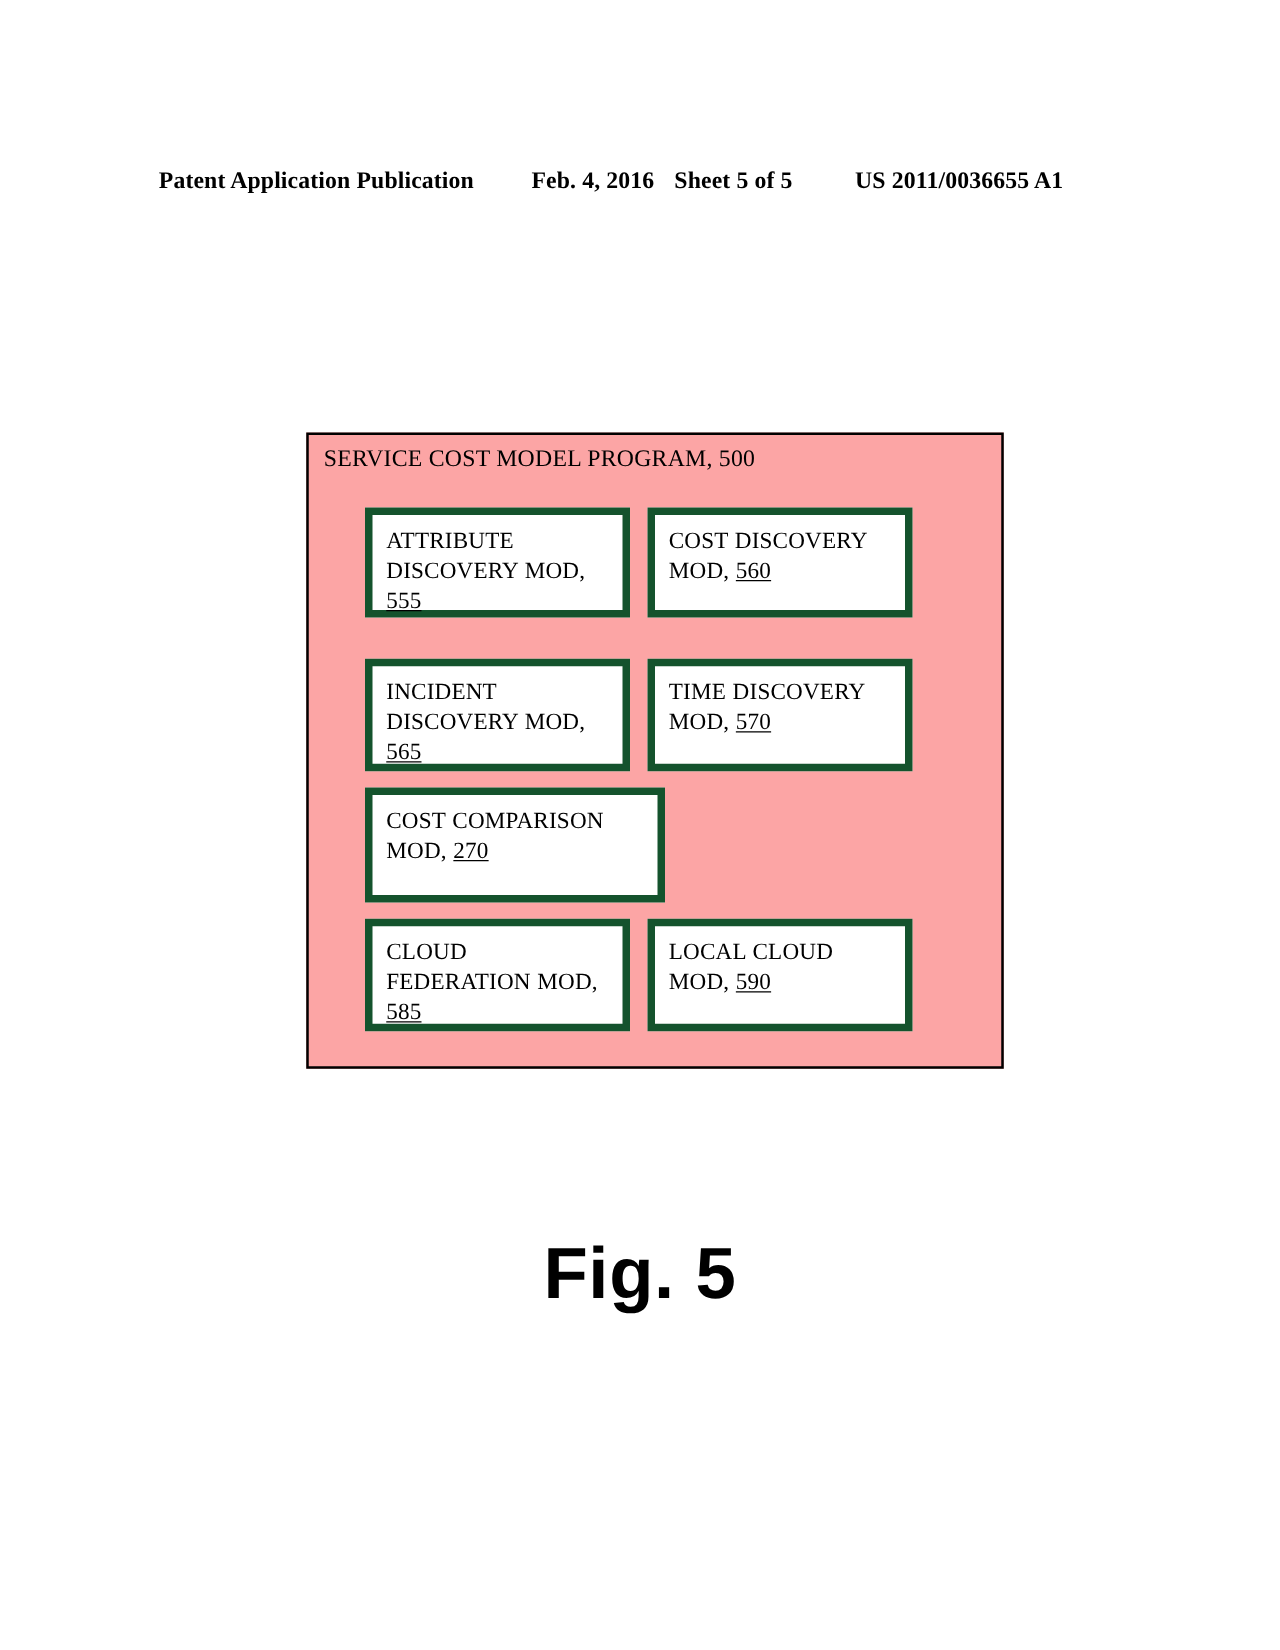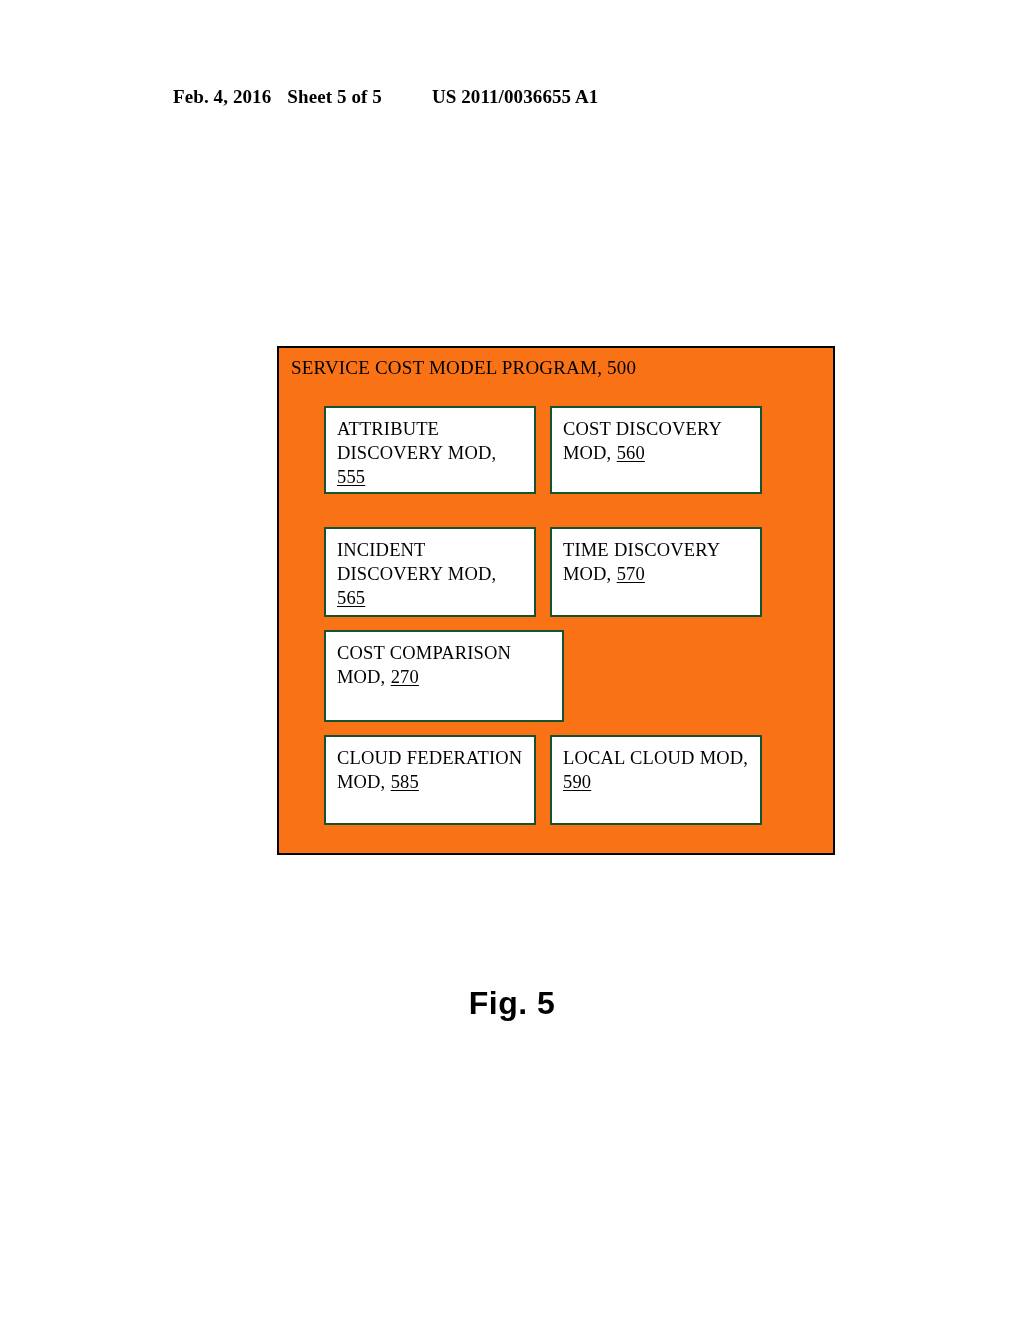--- a/index.html
+++ b/index.html
@@ -29,43 +29,42 @@
     font-family: "Liberation Serif", "DejaVu Serif", serif;
     font-weight: bold;
     font-size: 19px;
     letter-spacing: 0.1px;
     white-space: nowrap;
   }
   .hdr-pub       { flex: 0 0 auto; }
   .hdr-gap-a     { flex: 0 0 46px; }
   .hdr-date      { flex: 0 0 auto; }
   .hdr-gap-b     { flex: 0 0 16px; }
-  .hdr-sheet     { flex: 0 0 auto; }
+  .hdr-sheet     { flex: 0 0 auto; margin-top: 48px; }
   .hdr-gap-c     { flex: 0 0 50px; }
   .hdr-docnum    { flex: 0 0 auto; }
 
   
   .figure {
     position: absolute;
     top: 0;
     left: 0;
     width: 1024px;
     height: 1320px;
   }
 
   .outer-box {
     position: absolute;
     left: 245px;
     top: 346px;
     width: 558px;
     height: 509px;
     border: 2px solid #000000;
     box-sizing: border-box;
-    background: #f97316;
-    margin-left: 32px;
+    background: #fca5a5;
   }
 
   .program-title {
     position: absolute;
     left: 12px;
     top: 8px;
     font-size: 19px;
     line-height: 24px;
     letter-spacing: 0.2px;
     white-space: nowrap;
@@ -81,21 +80,21 @@
   .module-row {
     display: flex;
     justify-content: flex-start;
   }
   .module-row.row-1 { margin-bottom: 33px; }
   .module-row.row-2 { margin-bottom: 13px; }
   .module-row.row-3 { margin-bottom: 13px; }
   .module-row.row-4 { margin-bottom: 0; }
 
   .module-box {
-    border: 2px solid #14532d;
+    border: 6px solid #14532d;
     box-sizing: border-box;
     background: #ffffff;
     width: 240px;
     padding: 9px 10px 6px 11px;
   }
   .module-row.row-1 .module-box { height: 88px; }
   .module-row.row-2 .module-box { height: 90px; }
   .module-row.row-3 .module-box { height: 92px; }
   .module-row.row-4 .module-box { height: 90px; }
 
@@ -114,28 +113,29 @@
 
   
   .fig-caption {
     position: absolute;
     left: 0;
     top: 985px;
     width: 1024px;
     text-align: center;
     font-family: "Liberation Sans", "DejaVu Sans", sans-serif;
     font-weight: bold;
-    font-size: 32px;
+    font-size: 58px;
     letter-spacing: 0.5px;
   }
 </style>
 </head>
 <body>
 
 <div class="page-header">
+  <span class="hdr-pub">Patent Application Publication</span>
   <span class="hdr-gap-a"></span>
   <span class="hdr-date">Feb. 4, 2016</span>
   <span class="hdr-gap-b"></span>
   <span class="hdr-sheet">Sheet 5 of 5</span>
   <span class="hdr-gap-c"></span>
   <span class="hdr-docnum">US 2011/0036655 A1</span>
 </div>
 
 <div class="figure">
 

